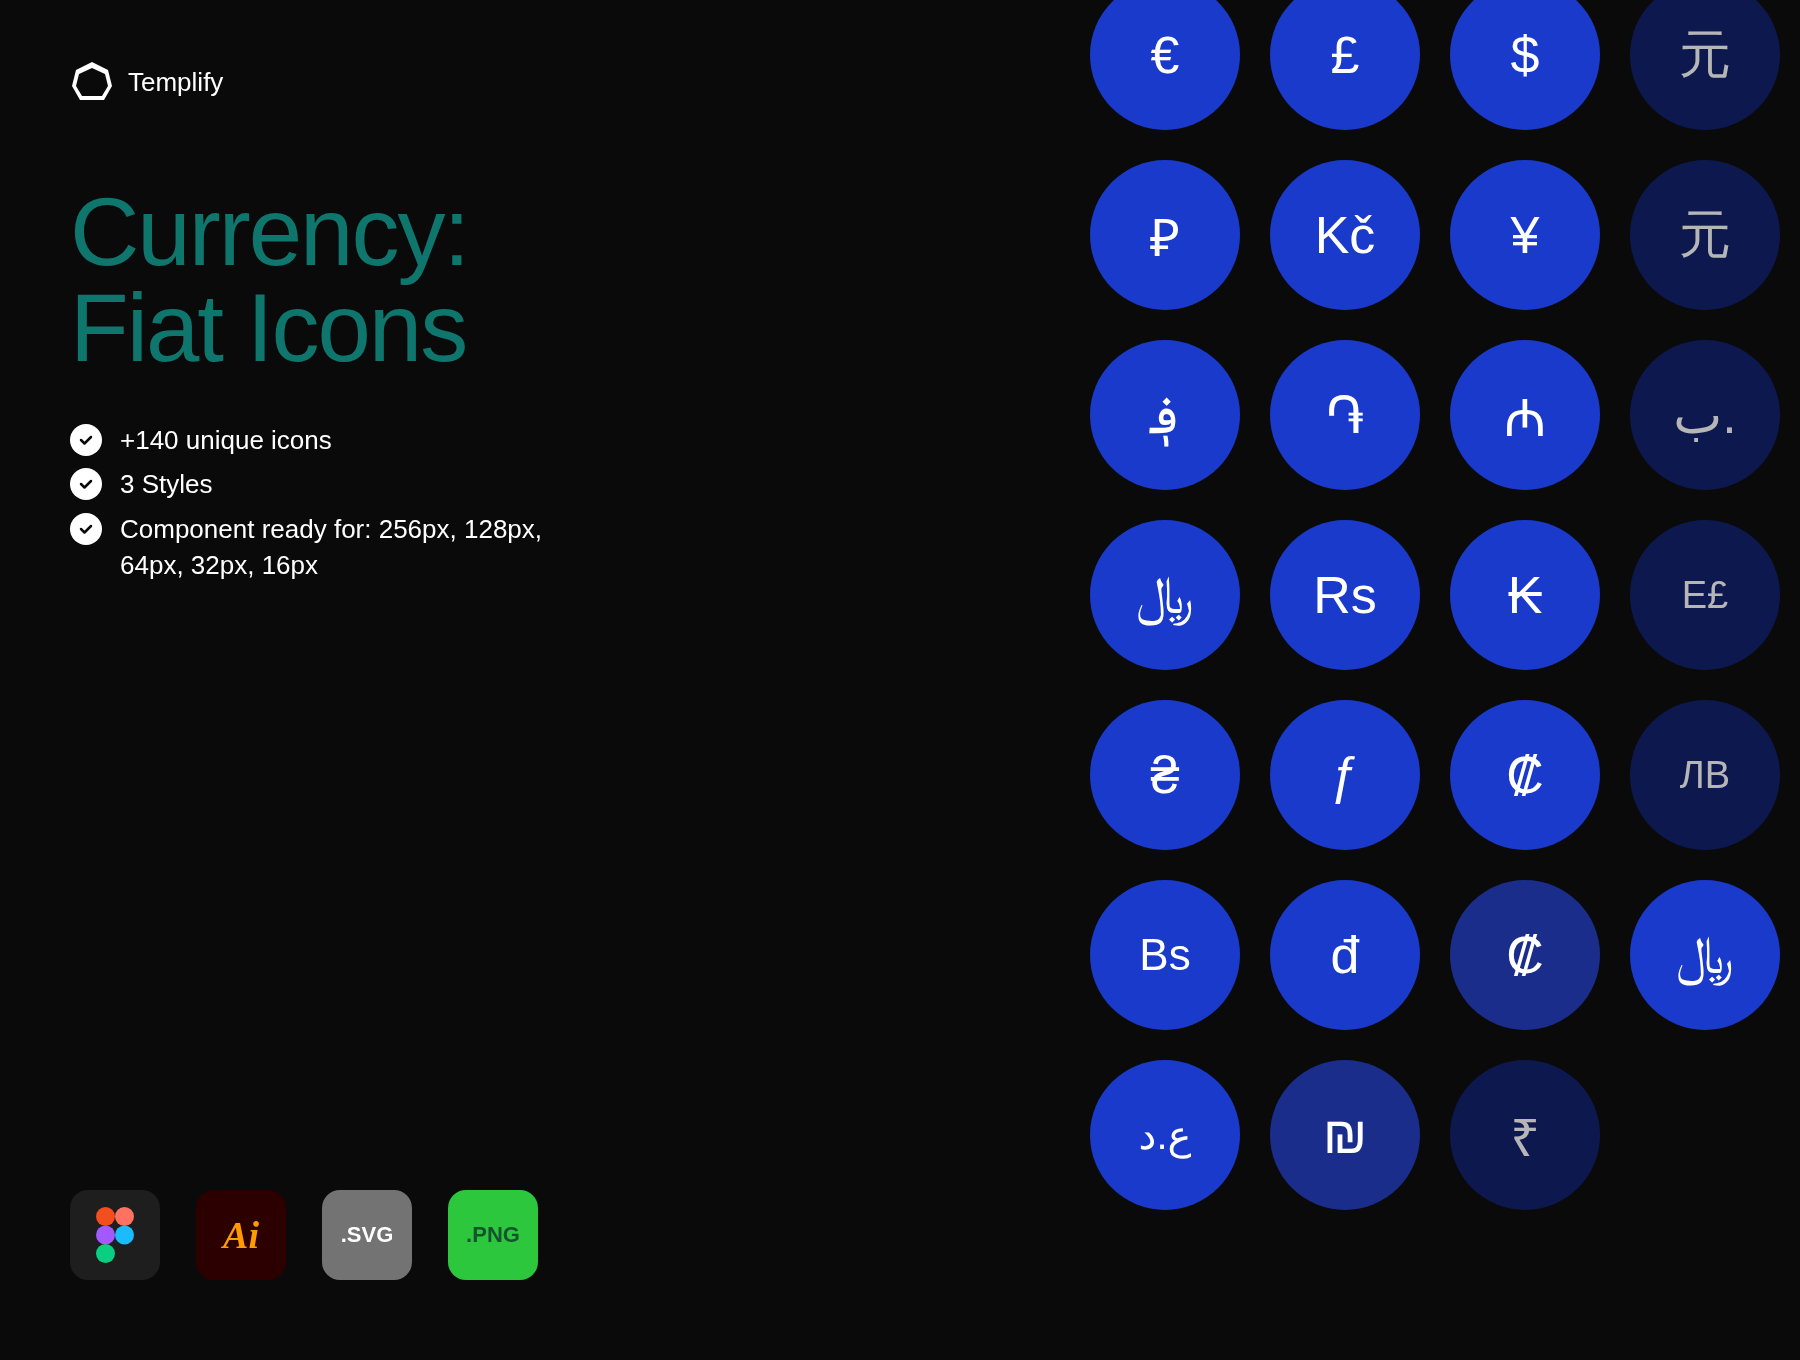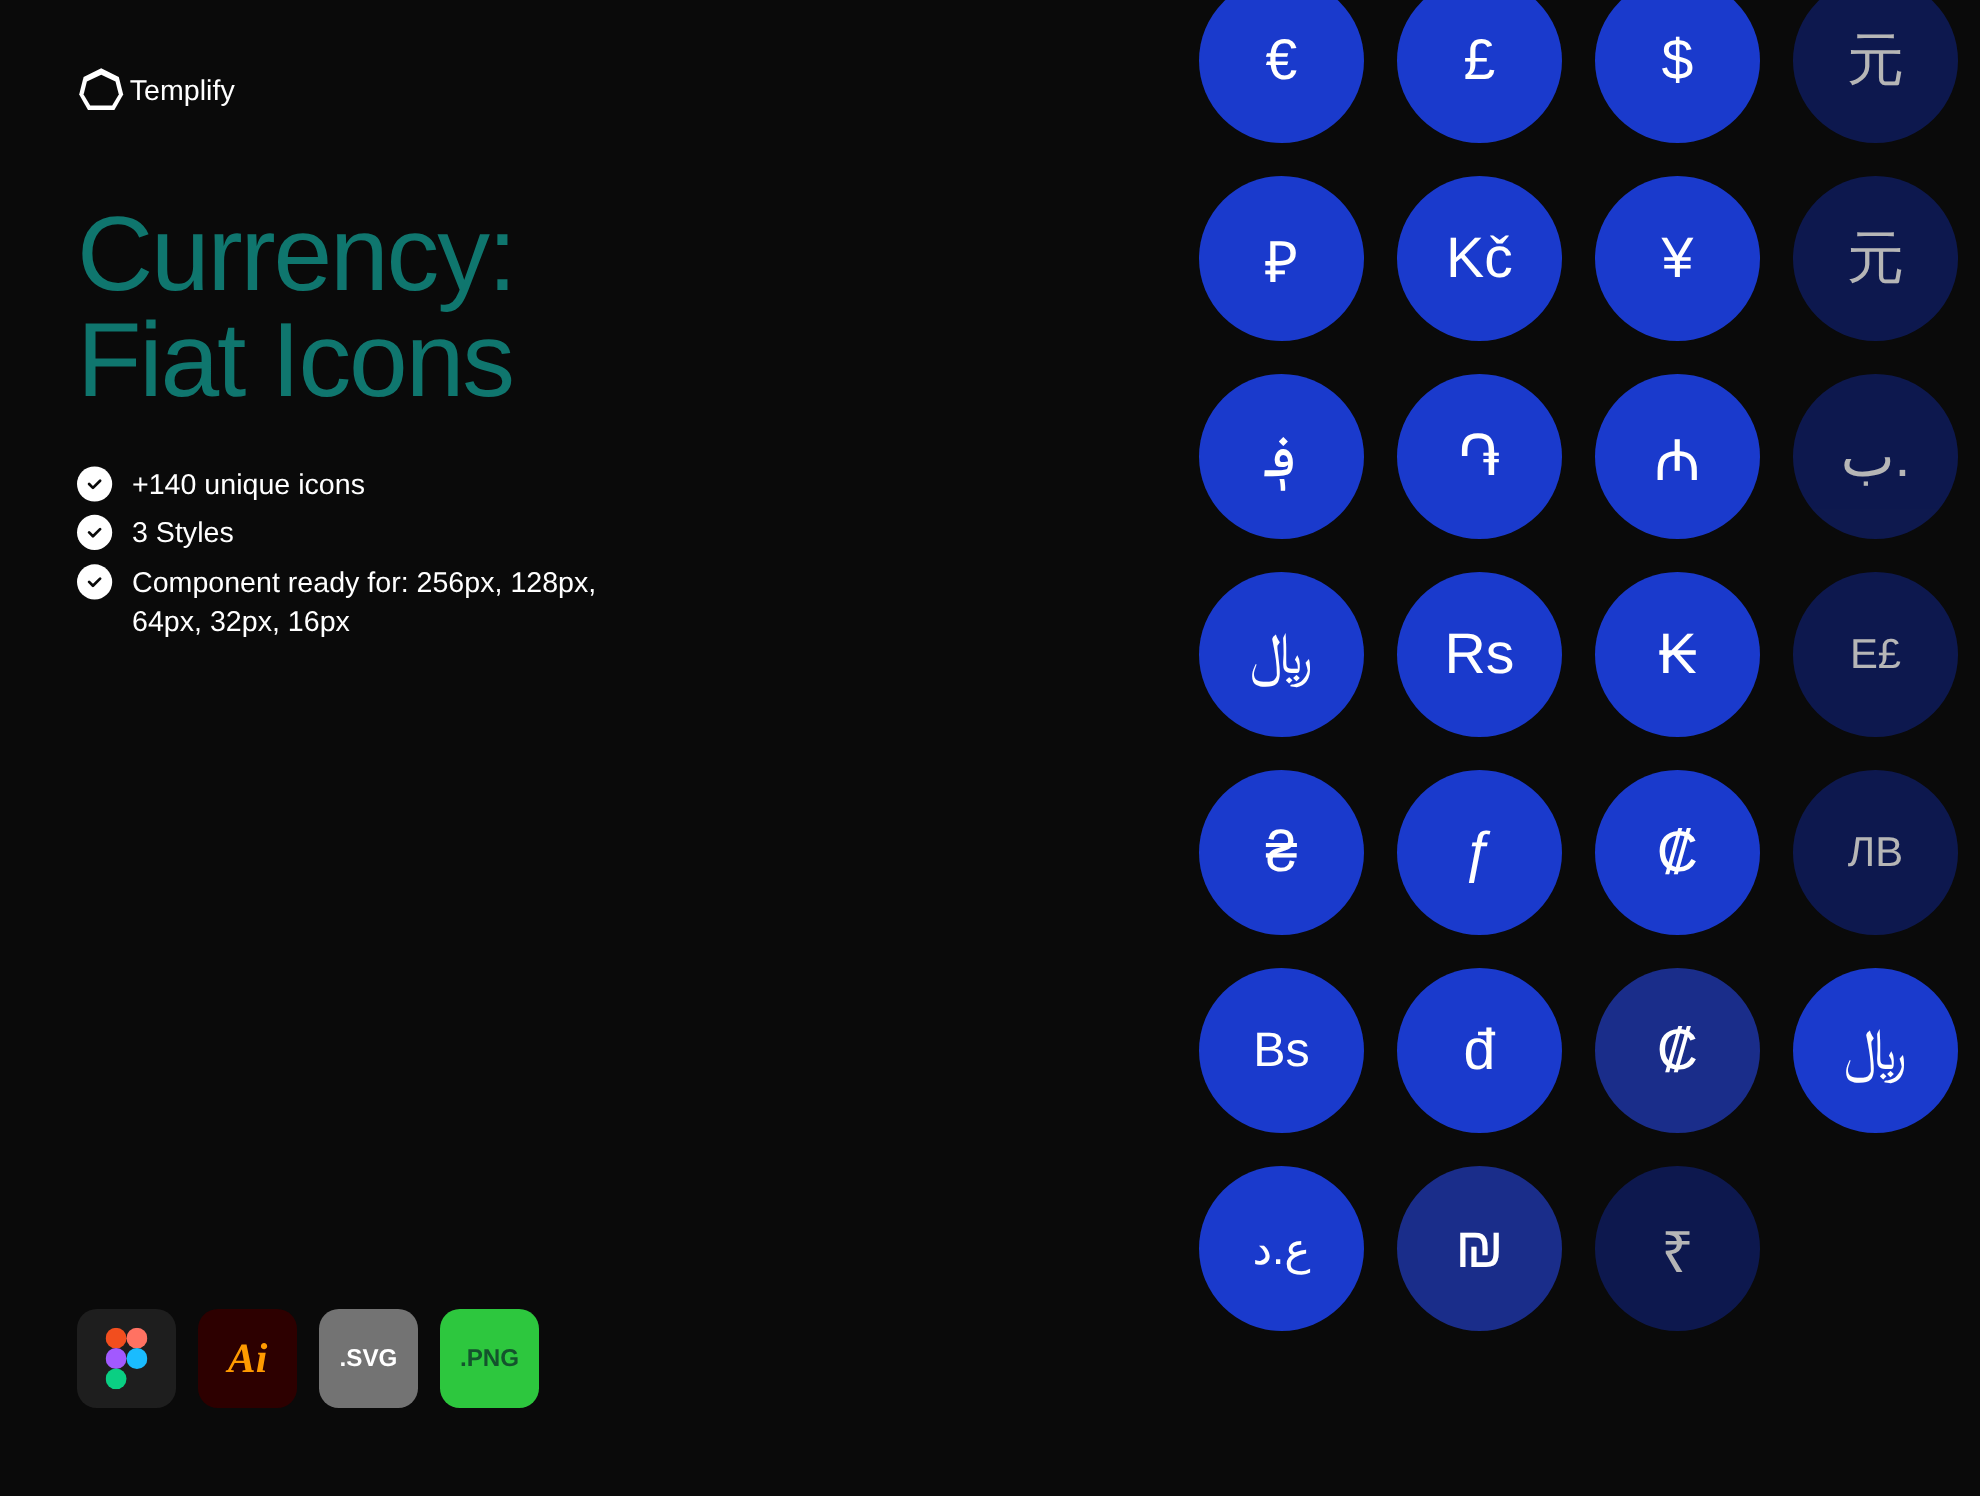--- a/index.html
+++ b/index.html
@@ -20,21 +20,21 @@
       width: 620px;
       height: 1360px;
       padding: 60px 70px;
       display: flex;
       flex-direction: column;
     }
 
     .logo-row {
       display: flex;
       align-items: center;
-      gap: 4px;
+      gap: 14px;
       margin-bottom: 80px;
     }
 
     .logo-icon {
       width: 44px;
       height: 44px;
     }
 
     .logo-text {
       font-size: 26px;
@@ -83,21 +83,21 @@
 
     .feature-text {
       font-size: 26px;
       font-weight: 400;
       color: #ffffff;
       line-height: 1.4;
     }
 
     .app-icons-row {
       display: flex;
-      gap: 20px;
+      gap: 36px;
       margin-top: 60px;
       padding-bottom: 20px;
     }
 
     .app-icon {
       width: 90px;
       height: 90px;
       border-radius: 18px;
       display: flex;
       align-items: center;

